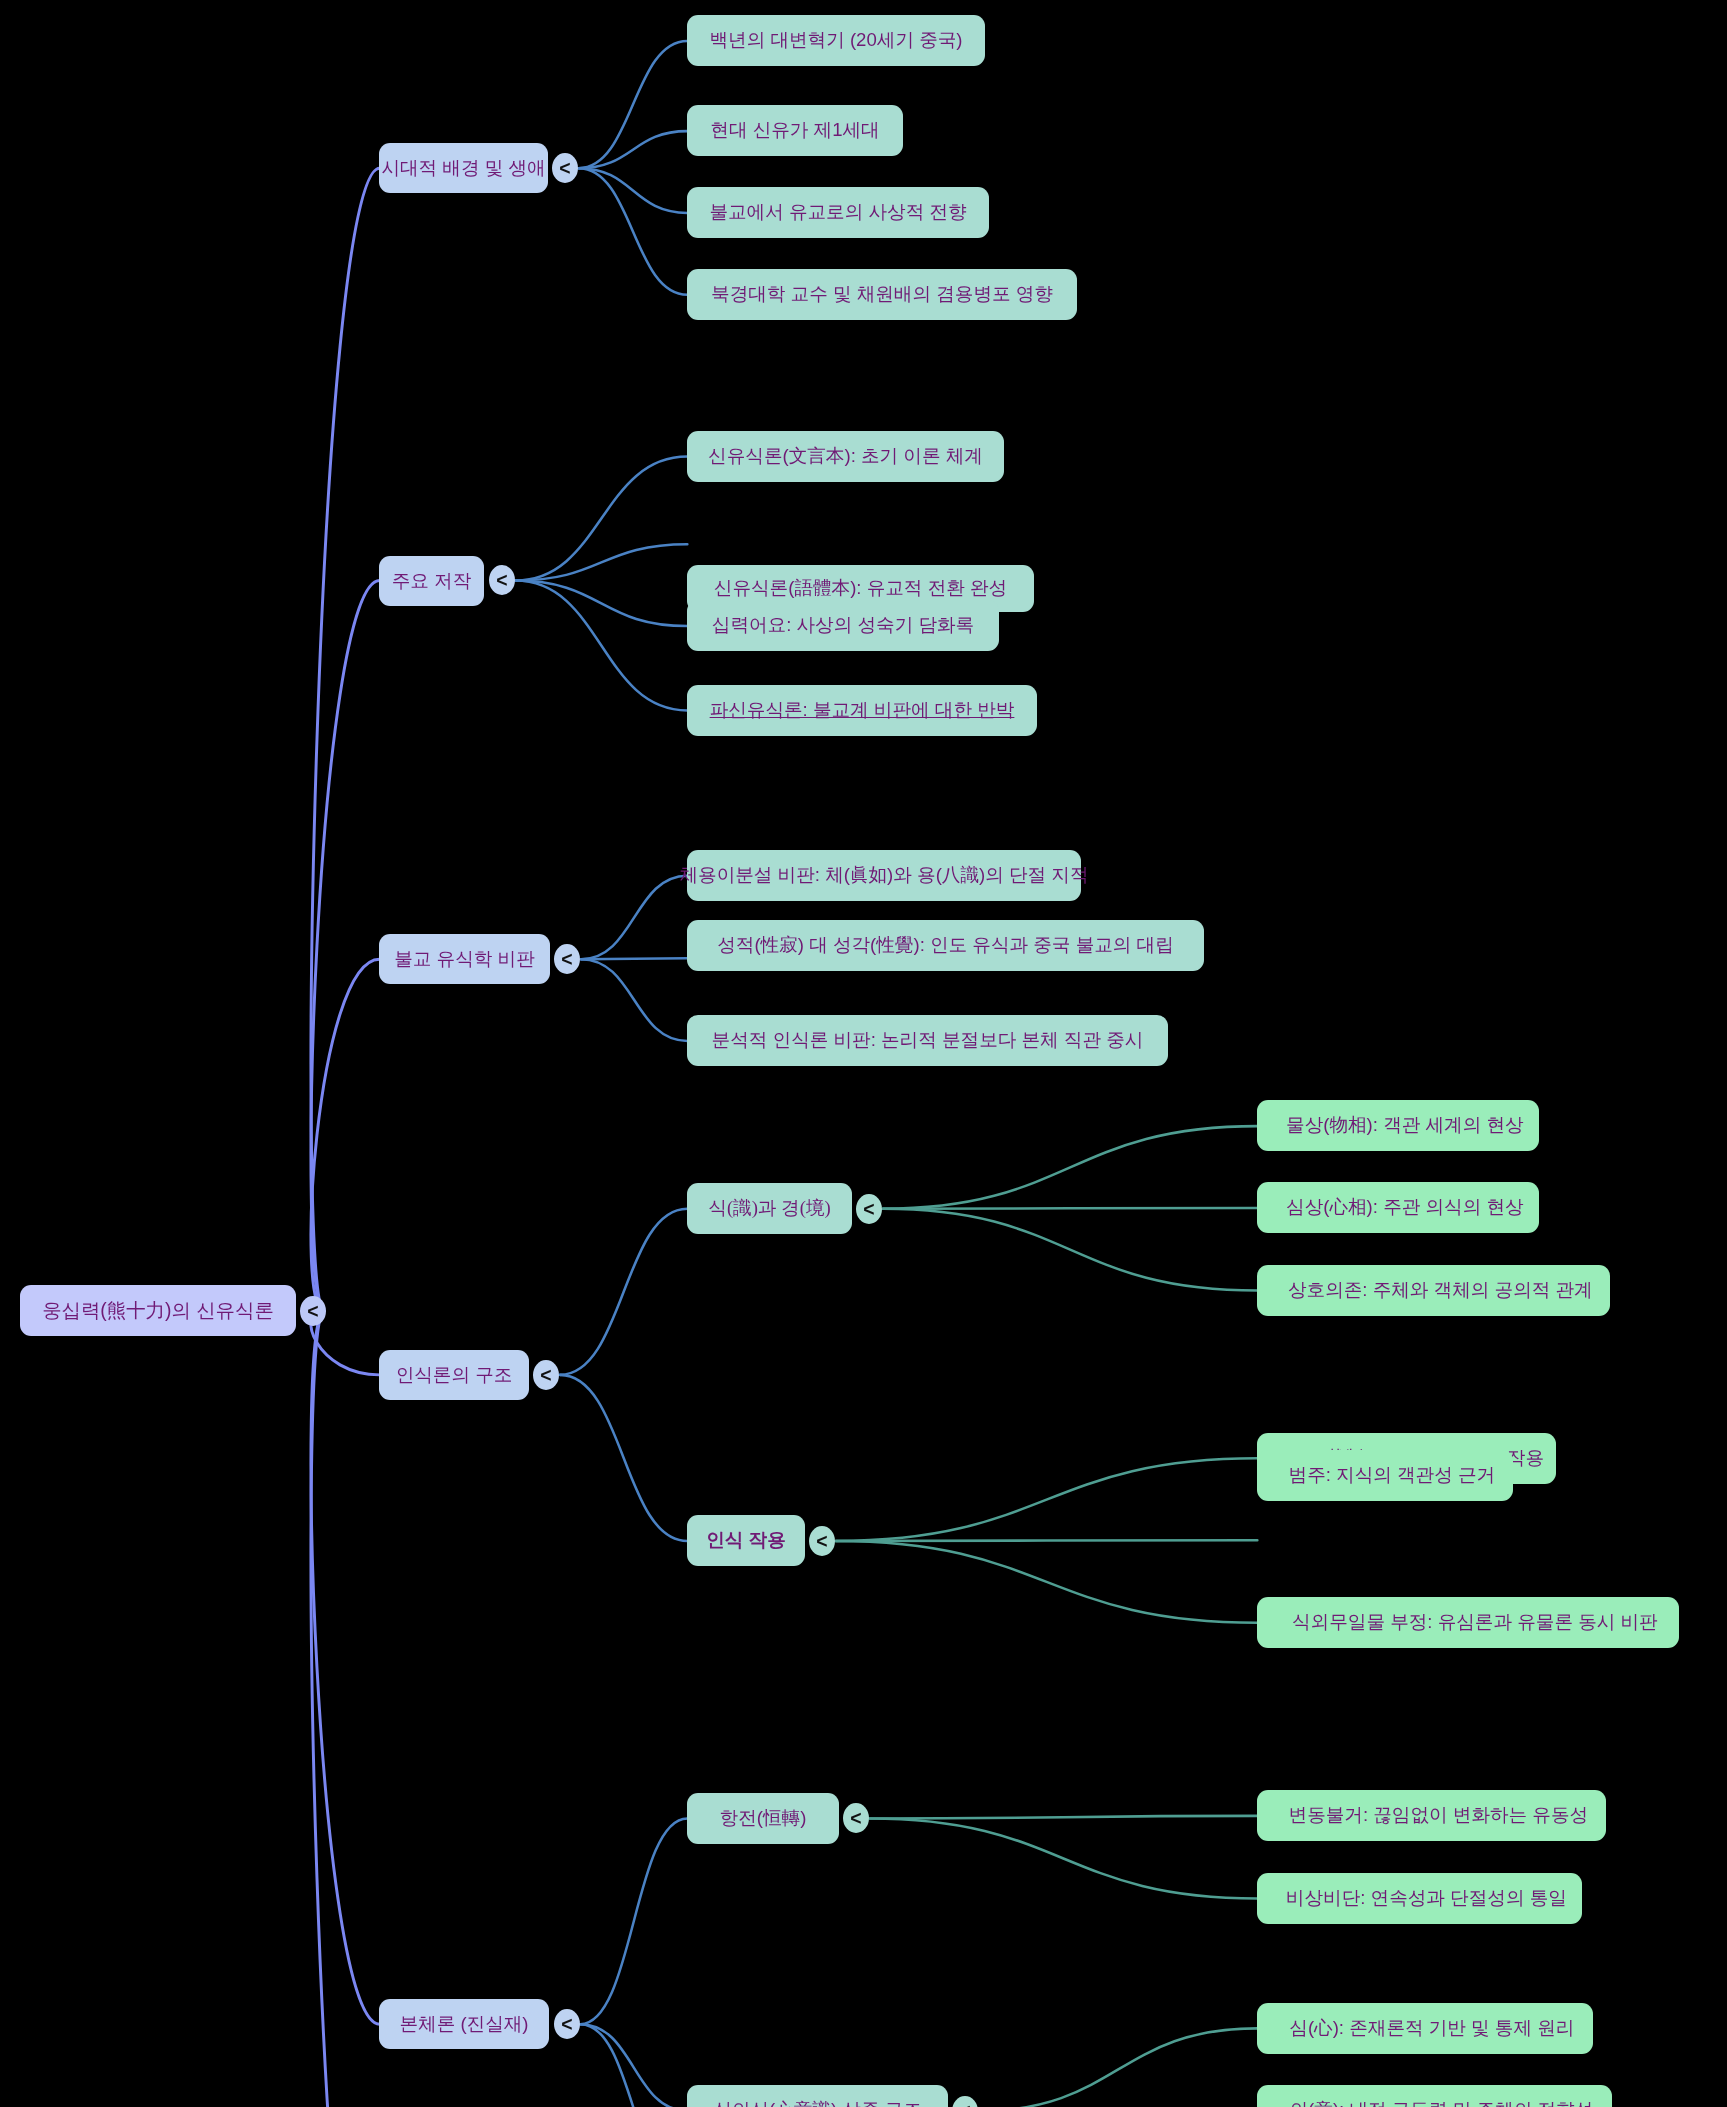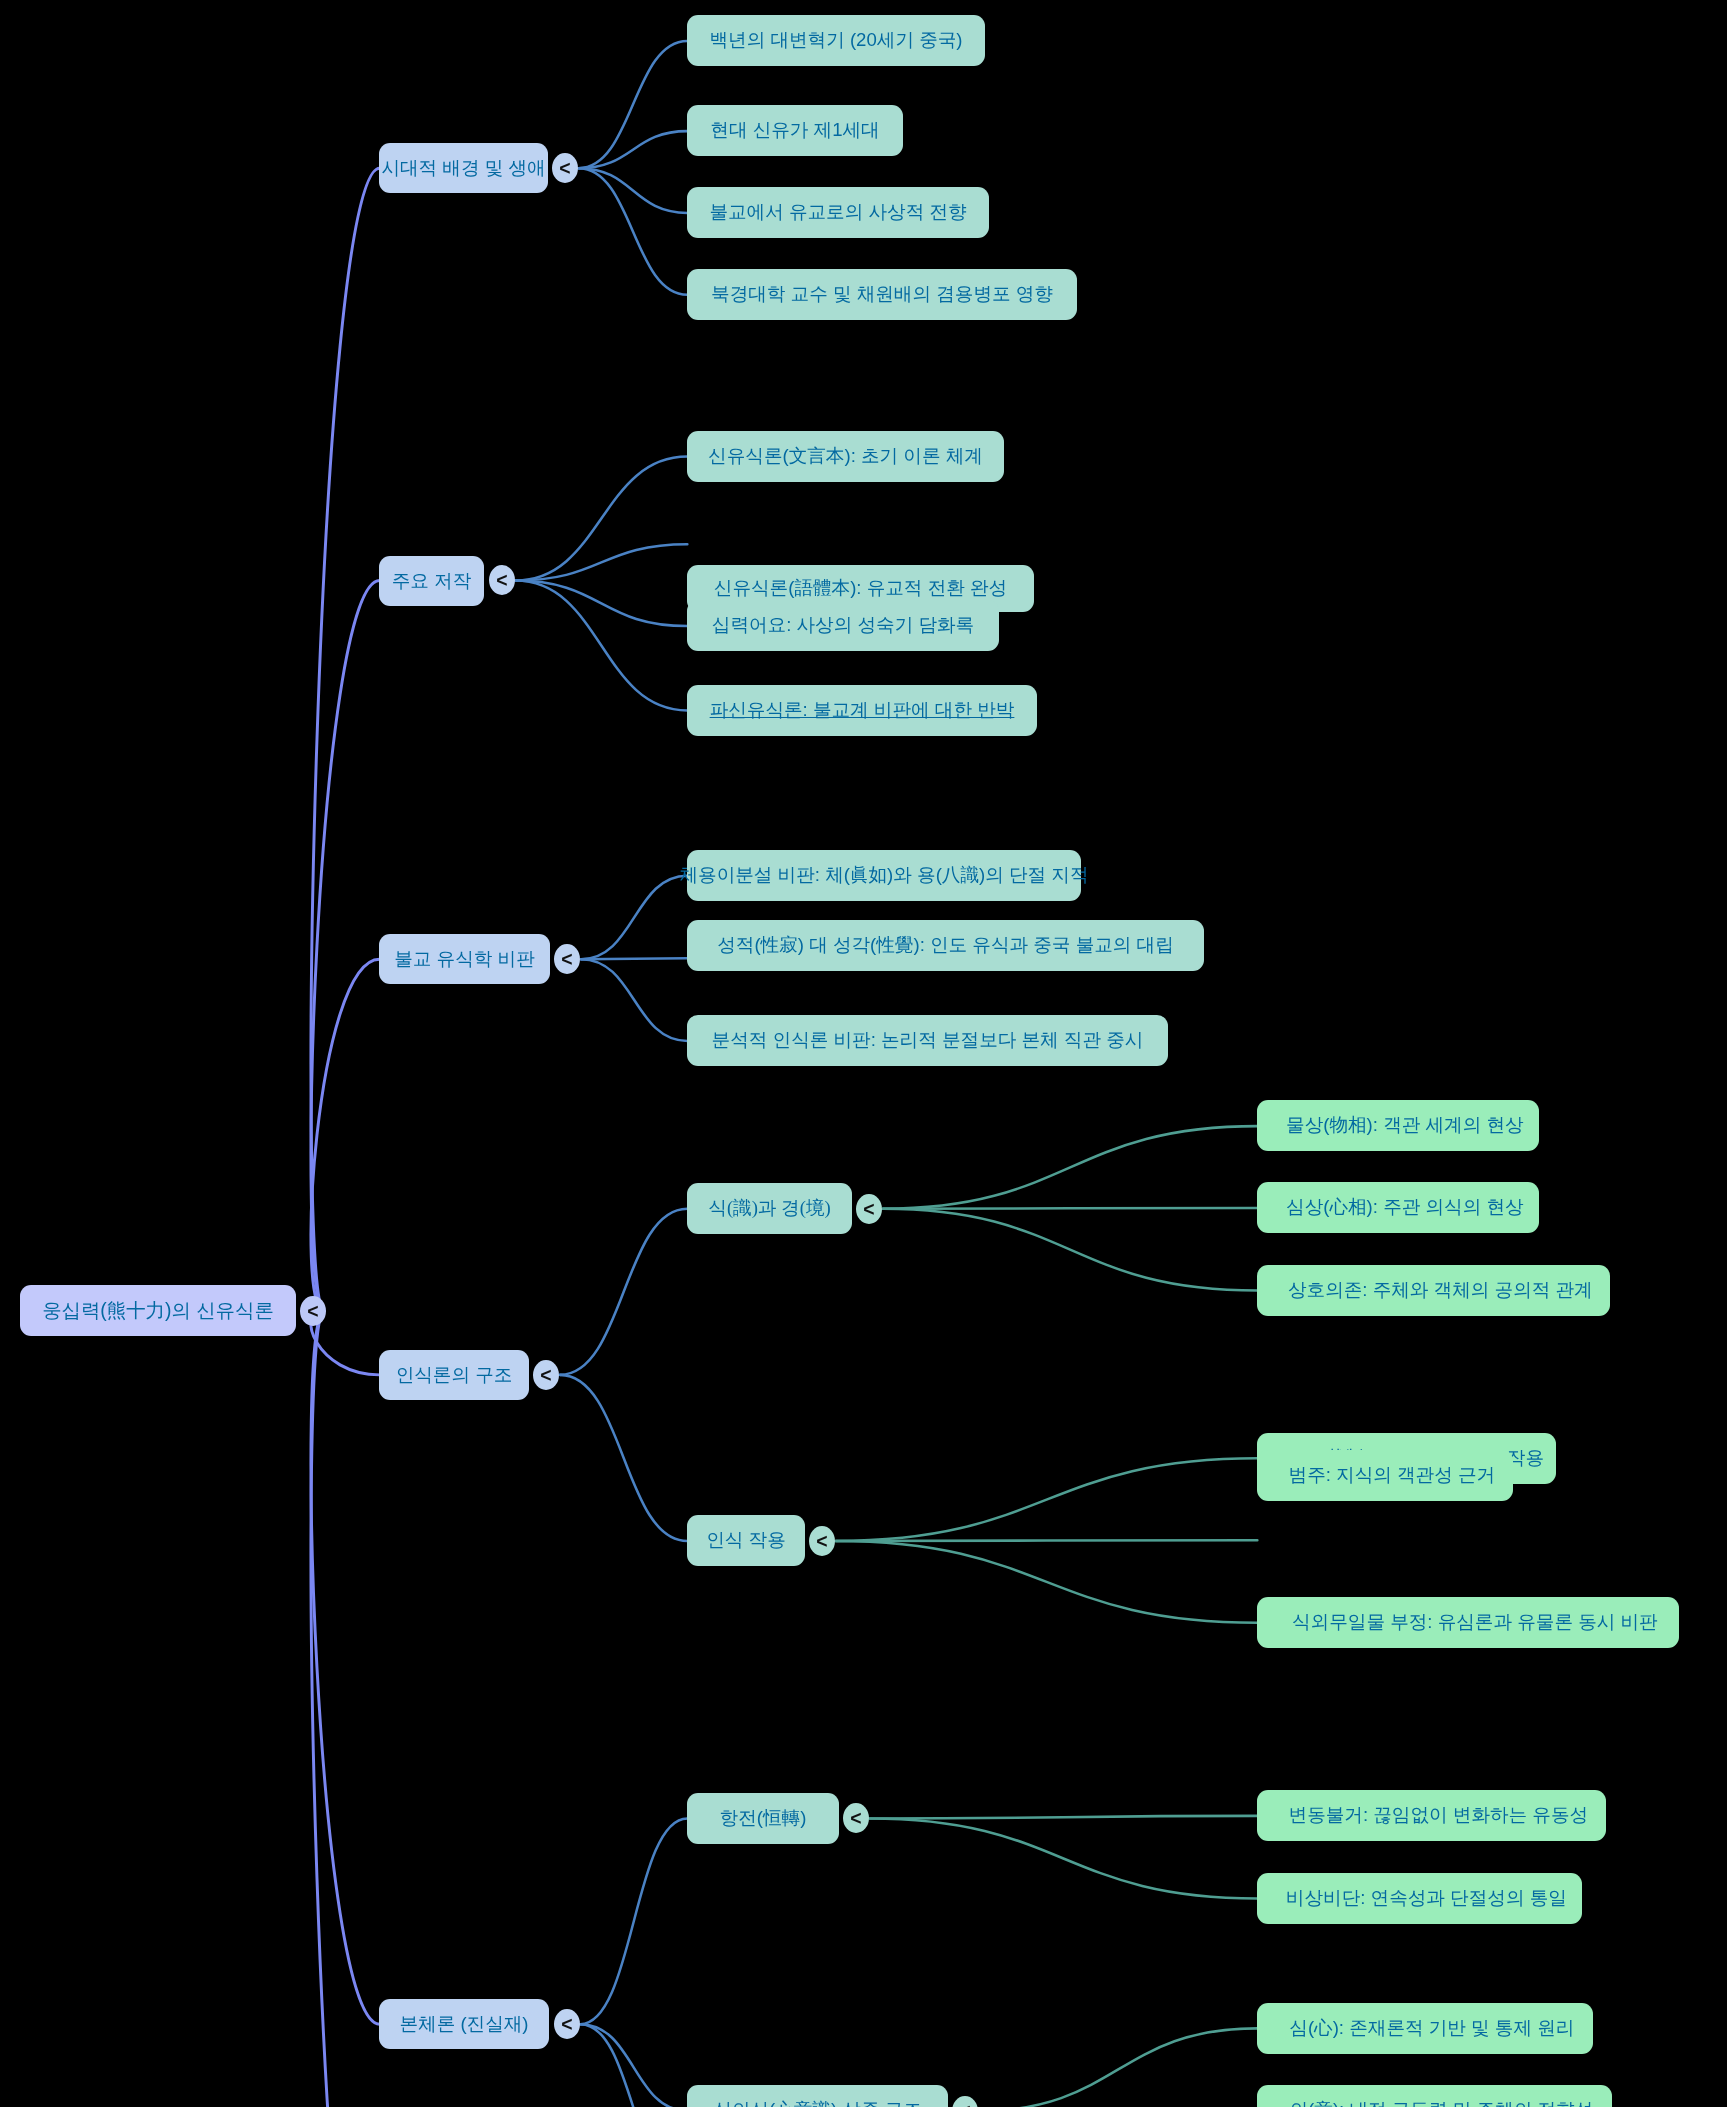--- a/index.html
+++ b/index.html
@@ -1,20 +1,20 @@
 <!DOCTYPE html>
 <html style="font-size:6.7px"><head>
 <meta charset="utf-8">
 <style>
   html,body{margin:0;padding:0;background:#000;}
   body{width:1728px;height:2587px;font-family:"Liberation Sans","DejaVu Sans",sans-serif;}
   #stage{position:relative;width:1728px;height:2587px;background:#000;overflow:hidden;}
   svg.edges{position:absolute;inset:0;width:1728px;height:2587px;}
   .node{position:absolute;display:flex;align-items:center;justify-content:center;
-        border-radius:11px;color:#0369a1;font-size:18.6px;line-height:1.2;
+        border-radius:11px;color:#701a75;font-size:18.6px;line-height:1.2;
         white-space:nowrap;box-sizing:border-box;padding:0 14.3px;}
   .node.root{background:#c3c9fb;font-size:19.4px;}
   .node.l1{background:#bed3f2;}
   .node.l2{background:#a9ddd2;}
   .node.l3{background:#9aedba;padding-left:28px;}
   .toggle{position:absolute;width:26px;height:30px;border-radius:50%;
           display:flex;align-items:center;justify-content:center;
           font-size:19.4px;font-weight:700;color:#111;cursor:pointer;}
   .toggle.tg-root,.toggle.tg-l1{background:#bcc8f7;}
   .toggle.tg-blue{background:#bed3f2;}
@@ -131,21 +131,21 @@
       </div>
       <div class="node l3" style="left: 1257px; top: 1100px; width: 282px; height: 51px;">
         <span>물상(物相): 객관 세계의 현상</span>
       </div>
       <div class="node l3" style="left: 1257px; top: 1182px; width: 282px; height: 51px;">
         <span>심상(心相): 주관 의식의 현상</span>
       </div>
       <div class="node l3" style="left: 1257px; top: 1265px; width: 353px; height: 51px;">
         <span>상호의존: 주체와 객체의 공의적 관계</span>
       </div>
-      <div class="node l2" style="left: 687px; top: 1515px; width: 118px; height: 51px;">
+      <div class="node l2" style="left: 687px; top: 1515px; width: 118px; height: 51px; font-weight: bold;">
         <span>인식 작용</span>
       </div>
       <div class="toggle tg-teal" style="left: 809px; top: 1526px;">
         <span>&lt;</span>
       </div>
       <div class="node l3" style="left: 1257px; top: 1433px; width: 299px; height: 51px;">
         <span>재제(裁制): 주체 측의 범주 작용</span>
       </div>
       <div class="node l3" style="left: 1257px; top: 1450px; width: 256px; height: 51px;">
         <span>범주: 지식의 객관성 근거</span>

